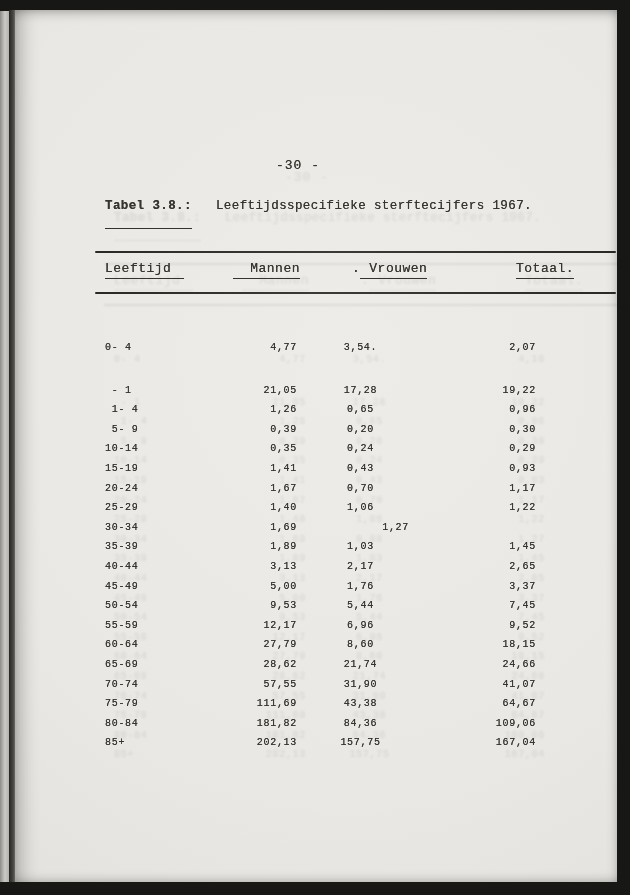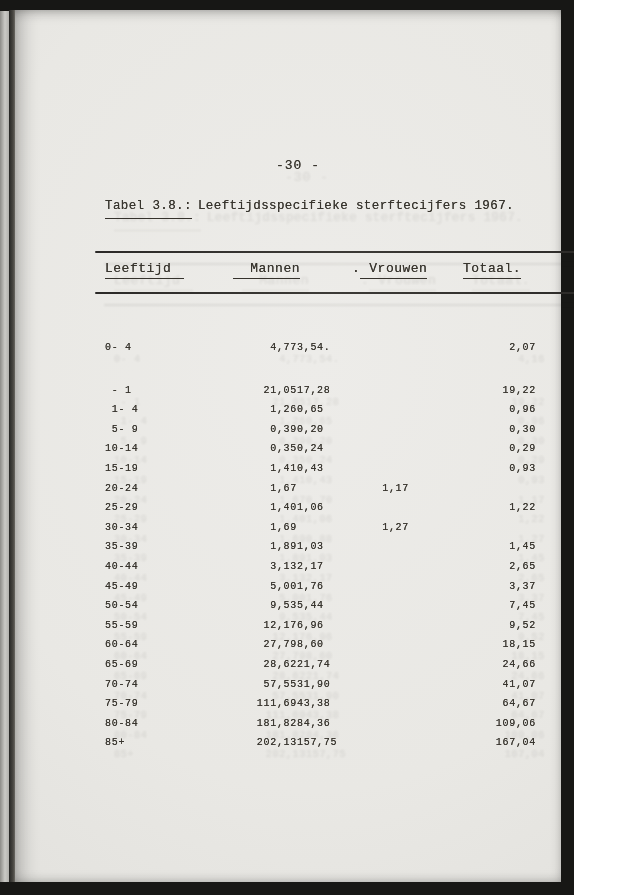--- a/index.html
+++ b/index.html
@@ -1,17 +1,17 @@
 <!DOCTYPE html>
 <html><head>
 <meta charset="utf-8">
 <style>
   html,body { margin:0; padding:0; }
   .stage {
-    position:relative; width:574px; height:895px; overflow:hidden;
+    position:relative; width:630px; height:895px; overflow:hidden;
     background:#171715;
     font-family:"Liberation Mono","DejaVu Sans Mono",monospace;
   }
   
   .edge-strip {
     position:absolute; left:0; top:11px; bottom:13px; width:9px;
     background:linear-gradient(90deg,#8d8c88 0%,#cbcac6 55%,#b2b1ad 100%);
   }
   .gutter {
     position:absolute; left:9px; top:10px; bottom:13px; width:6px;
@@ -41,50 +41,50 @@
     position:absolute; top:158px; left:266px; width:64px;
     text-align:center; font-size:13px; letter-spacing:1px;
     text-shadow:0 0 0.6px rgba(40,36,30,0.8);
   }
   .title {
     position:absolute; top:199px; left:105px;
     font-size:12.5px; letter-spacing:0.4px; white-space:pre;
     text-shadow:0 0 0.6px rgba(40,36,30,0.8);
   }
   .title-label {
-    border-bottom:1.5px solid #35322c; padding-bottom:5px; margin-right:6px;
+    border-bottom:1.5px solid #35322c; padding-bottom:15px; margin-right:24px;font-weight:bold;
   }
   .rule {
     position:absolute; left:95px; width:521px; height:2px;
     background:linear-gradient(90deg,#2b2927 0%,#3c3a36 45%,#2b2927 100%);
     border-radius:1px;
   }
   .rule-top { top:251px; }
   .rule-bottom { top:292px; }
 
   .th {
     position:absolute; top:261px; font-size:13px; letter-spacing:0.5px;
     text-shadow:0 0 0.6px rgba(40,36,30,0.8);
   }
   .th-leeftijd { left:105px; border-bottom:1.5px solid #35322c; padding-right:13px; padding-bottom:1.5px; }
   .th-mannen   { left:233px; width:67px; text-align:right; border-bottom:1.5px solid #35322c; padding-bottom:1.5px; }
   .th-vrouwen  { left:352px; }
   .th-vrouwen .u { border-bottom:1.5px solid #35322c; padding-bottom:1.5px; padding-left:9px; }
-  .th-totaal   { left:463px; border-bottom:1.5px solid #35322c; padding-bottom:1.5px; }
+  .th-totaal   { left:516px; border-bottom:1.5px solid #35322c; padding-bottom:1.5px; }
 
   .tbody {
     position:absolute; top:338px; left:105px;
     font-size:10px; letter-spacing:0.7px;
     text-shadow:0 0 0.6px rgba(40,36,30,0.8);
   }
   .row { display:flex; height:19.6px; line-height:19.6px; }
   .row.gap { margin-bottom:23px; }
   .cell-l { width:82px;  white-space:pre; }
   .cell-m { width:110px; text-align:right; }
-  .cell-v { width:127px; text-align:left; }
+  .cell-v { width:127px; text-align:center; }
   .cell-t { width:112px; text-align:right; }
 </style>
 </head>
 <body>
 
 <div class="stage">
   <div class="edge-strip"></div>
   <div class="gutter"></div>
   <div class="sheet"></div>
 
@@ -277,20 +277,21 @@
           </div>
           <div class="row">
             <span class="cell-l">15-19</span>
             <span class="cell-m">1,41</span>
             <span class="cell-v">0,43</span>
             <span class="cell-t">0,93</span>
           </div>
           <div class="row">
             <span class="cell-l">20-24</span>
             <span class="cell-m">1,67</span>
+            <span class="cell-v">0,70</span>
             <span class="cell-t">1,17</span>
           </div>
           <div class="row">
             <span class="cell-l">25-29</span>
             <span class="cell-m">1,40</span>
             <span class="cell-v">1,06</span>
             <span class="cell-t">1,22</span>
           </div>
           <div class="row">
             <span class="cell-l">30-34</span>

